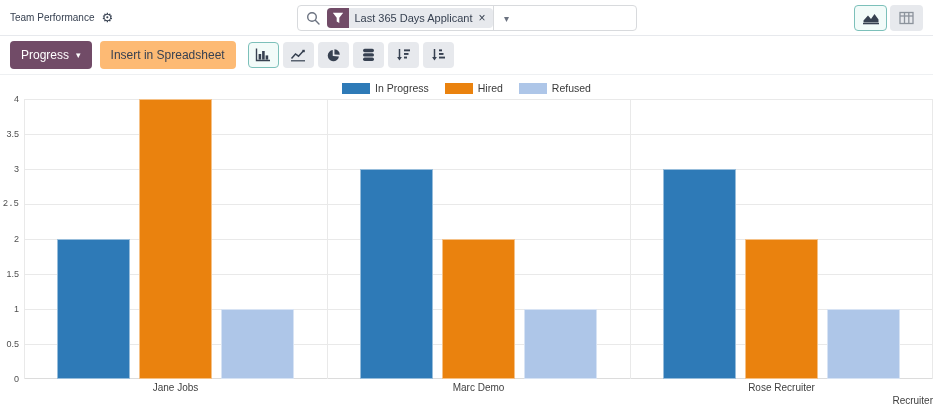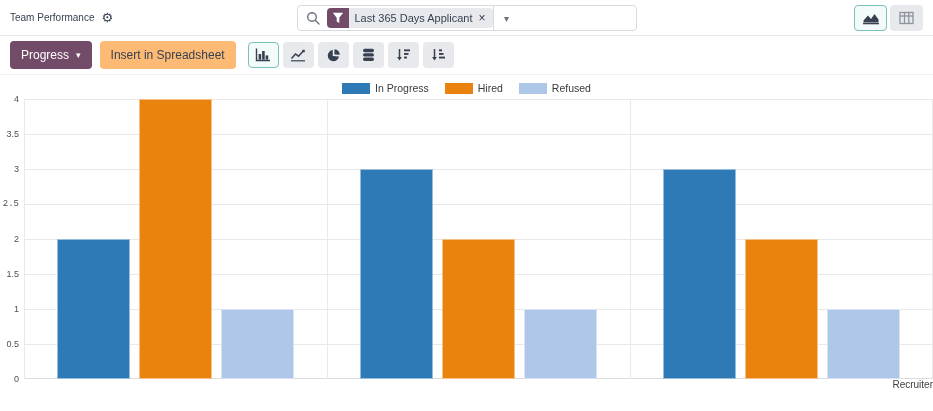--- a/index.html
+++ b/index.html
@@ -247,16 +247,21 @@
               <div class="bar" style="height: 25%; background: rgb(174, 198, 232);"></div>
             </div>
             <div class="group">
               <div class="bar" style="height: 75%; background: rgb(46, 122, 183);"></div>
               <div class="bar" style="height: 50%; background: rgb(234, 130, 14);"></div>
               <div class="bar" style="height: 25%; background: rgb(174, 198, 232);"></div>
             </div>
           </div>
         </div>
     </div>
+    <div class="x-labels" id="xlabels">
+        <span class="x-label">Jane Jobs</span>
+        <span class="x-label">Marc Demo</span>
+        <span class="x-label">Rose Recruiter</span>
+      </div>
     <div class="axis-title">Recruiter</div>
   </div>
 
 </div>
 
 </body></html>

